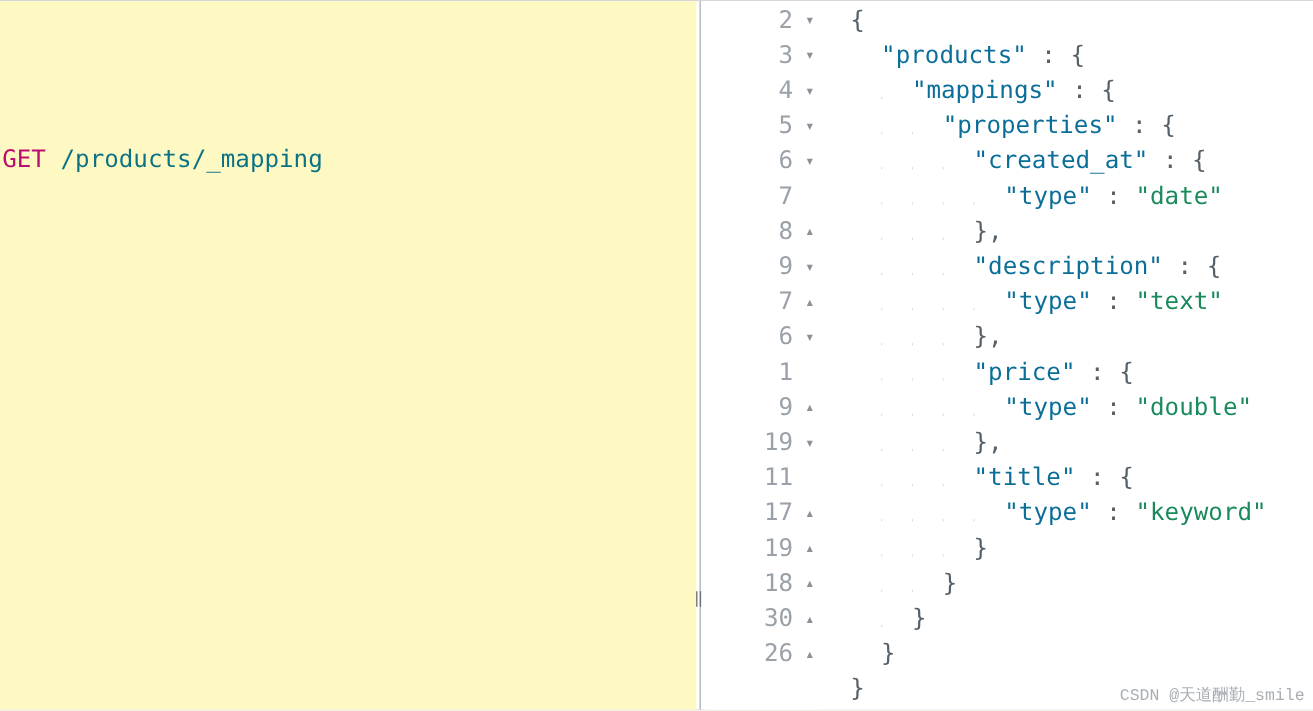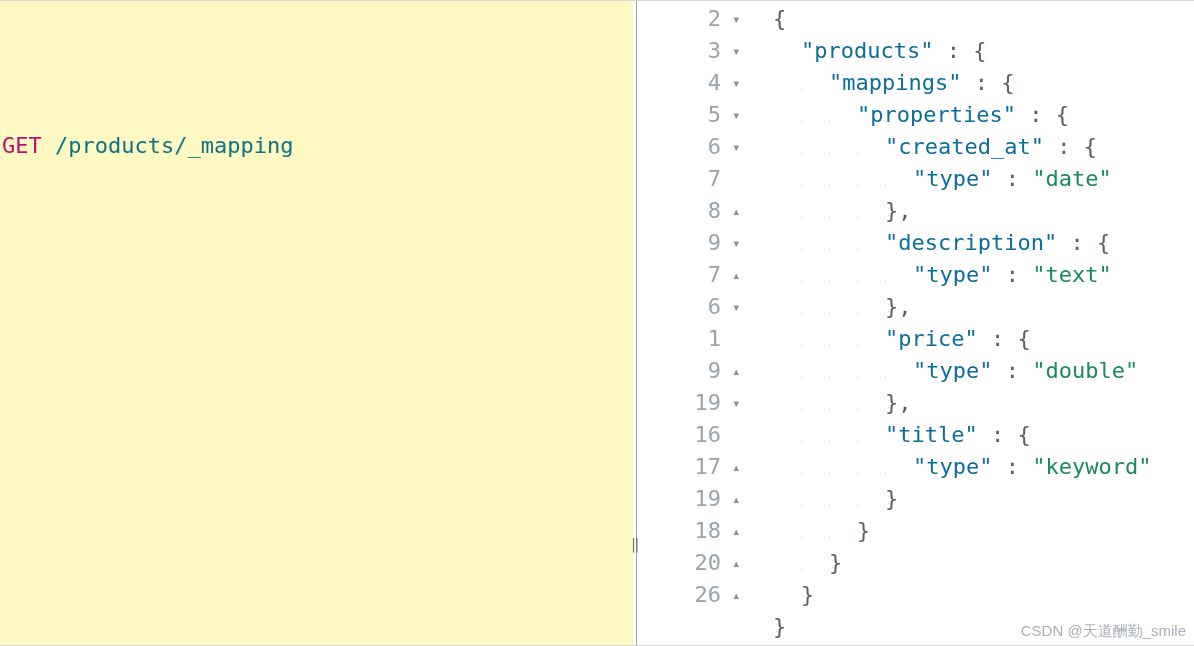--- a/index.html
+++ b/index.html
@@ -123,21 +123,21 @@
   }
   .sp { display:inline-block; width:28px; }
   .tok-punc { color: #556068; }
   .tok-key  { color: #0b6e99; }
   .tok-str  { color: #1a8a5a; }
   
   .watermark {
     position: absolute;
     right: 8px;
     bottom: 4px;
-    font-family: Liberation Sans, sans-serif;
+    font-family: Liberation Mono, monospace;
     font-size: 15px;
     color: #9aa1a8;
     opacity: 0.85;
     pointer-events: none;
   }
 </style>
 </head>
 <body>
 
 <div class="app">
@@ -198,37 +198,37 @@
         </div>
         <div class="gline">
           <span class="num">9</span>
           <span class="fold">▴</span>
         </div>
         <div class="gline">
           <span class="num">19</span>
           <span class="fold">▾</span>
         </div>
         <div class="gline">
-          <span class="num">16</span>
+          <span class="num">11</span>
           <span class="fold"></span>
         </div>
         <div class="gline">
           <span class="num">17</span>
           <span class="fold">▴</span>
         </div>
         <div class="gline">
           <span class="num">19</span>
           <span class="fold">▴</span>
         </div>
         <div class="gline">
           <span class="num">18</span>
           <span class="fold">▴</span>
         </div>
         <div class="gline">
-          <span class="num">20</span>
+          <span class="num">30</span>
           <span class="fold">▴</span>
         </div>
         <div class="gline">
           <span class="num">26</span>
           <span class="fold">▴</span>
         </div>
       </div>
     <div class="codecol">
         <div class="cline"><span class="sp"></span><span class="tok-punc">{</span></div>
         <div class="cline"><span class="sp"></span><span class="sp"></span><span class="tok-key">"products"</span><span class="tok-punc"> : </span><span class="tok-punc">{</span></div>

